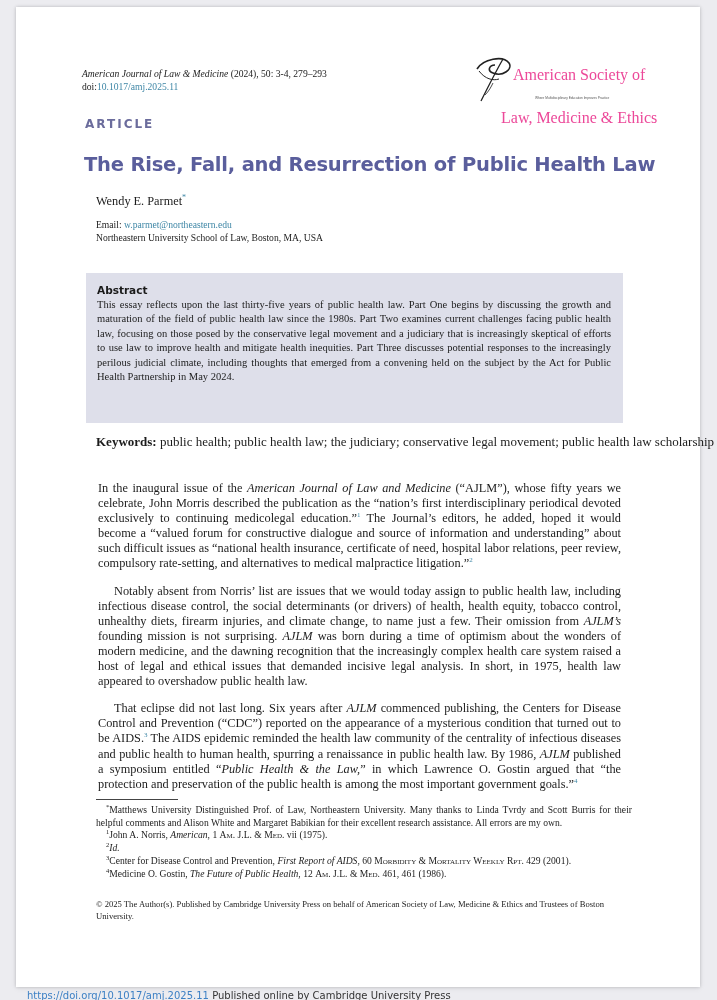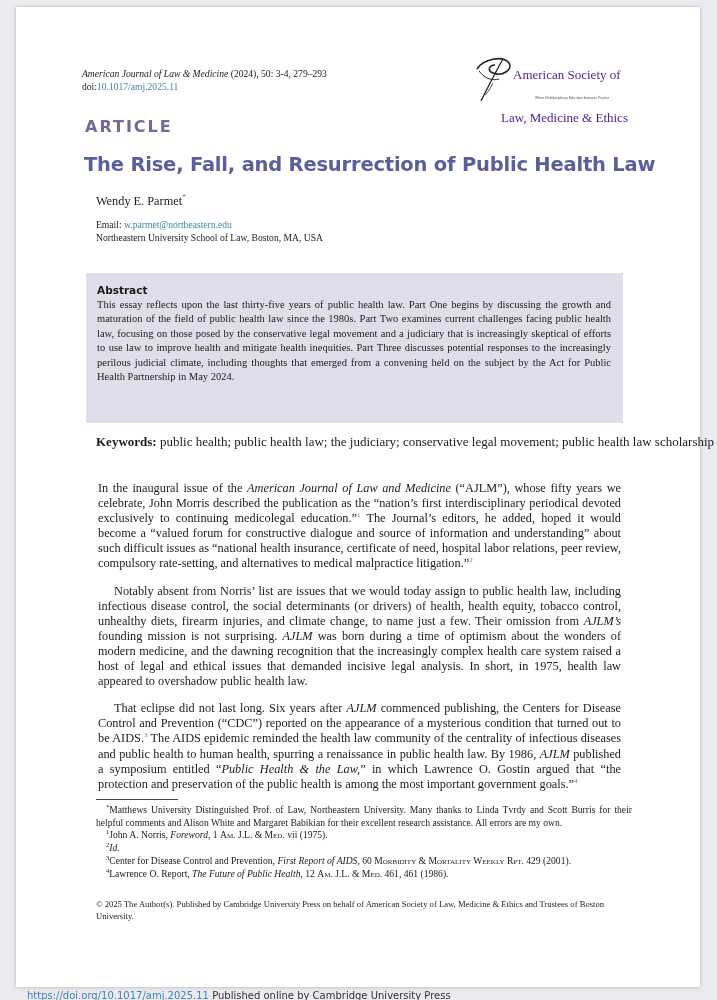--- a/index.html
+++ b/index.html
@@ -14,25 +14,25 @@
       position: absolute; left: 16px; top: 7px; width: 684px; height: 980px;
       background: #ffffff;
       box-shadow: 0 0 3px rgba(0,0,0,0.18), 0 1px 6px rgba(0,0,0,0.08);
     }
     .abs { position: absolute; }
     .citation { left: 66px; top: 61px; font-size: 9.6px; line-height: 12.5px; color: #222; }
     .citation .jname { font-style: italic; }
     .doi-link { color: #3f87a6; text-decoration: none; margin-top: 44px; }
     .logo { left: 457px; top: 48px; width: 165px; height: 50px; }
     .logo svg { position: absolute; left: 0; top: 0; }
-    .logo .l1, .logo .l2 { position: absolute; left: 38px; font-size: 13px; line-height: 13px; color: #4c1d95; white-space: nowrap; }
+    .logo .l1, .logo .l2 { position: absolute; left: 38px; font-size: 16px; line-height: 13px; color: #ec4899; white-space: nowrap; }
     .logo .l1 { top: 13px; left: 40px; }
     .logo .l2 { top: 26px; left: 28px; margin-top: 30px; }
     .logo .tag { position: absolute; left: 62px; top: 41px; font-size: 3.2px; color: #555; font-family: "Liberation Sans", sans-serif; white-space: nowrap; }
-    .article-label { left: 69px; top: 110px; font-family: "DejaVu Sans", sans-serif; font-size: 16px; letter-spacing: 2px; color: #6b6c9c; font-weight: 600; }
+    .article-label { left: 69px; top: 110px; font-family: "DejaVu Sans", sans-serif; font-size: 12px; letter-spacing: 2px; color: #6b6c9c; font-weight: 600; }
     .title { left: 68px; top: 146px; font-family: "DejaVu Sans", sans-serif; font-size: 19.5px; color: #5a5e9c; font-weight: 600; letter-spacing: -0.2px; white-space: nowrap; }
     .author { left: 80px; top: 186px; font-size: 12.3px; }
     .author sup { color: #3f87a6; font-size: 8px; }
     .affil { left: 80px; top: 211px; font-size: 9.6px; line-height: 13px; }
     .email-link { color: #3f87a6; }
     .abstract {
       left: 70px; top: 266px; width: 537px; height: 150px;
       background: #dedfea;
     }
     .abstract h3 { position: absolute; left: 11px; top: 11px; margin: 0; font-family: "DejaVu Sans", sans-serif; font-weight: bold; font-size: 10.5px; color: #1a1a1a; }
@@ -96,23 +96,23 @@
   <div class="abs body-text">
     <p><span>In the inaugural issue of the </span><i>American Journal of Law and Medicine</i><span> (“AJLM”), whose fifty years we celebrate, John Morris described the publication as the “nation’s first interdisciplinary periodical devoted exclusively to continuing medicolegal education.”</span><sup>1</sup><span> The Journal’s editors, he added, hoped it would become a “valued forum for constructive dialogue and source of information and understanding” about such difficult issues as “national health insurance, certificate of need, hospital labor relations, peer review, compulsory rate-setting, and alternatives to medical malpractice litigation.”</span><sup>2</sup></p>
     <p><span>Notably absent from Norris’ list are issues that we would today assign to public health law, including infectious disease control, the social determinants (or drivers) of health, health equity, tobacco control, unhealthy diets, firearm injuries, and climate change, to name just a few. Their omission from </span><i>AJLM’s</i><span> founding mission is not surprising. </span><i>AJLM</i><span> was born during a time of optimism about the wonders of modern medicine, and the dawning recognition that the increasingly complex health care system raised a host of legal and ethical issues that demanded incisive legal analysis. In short, in 1975, health law appeared to overshadow public health law.</span></p>
     <p><span>That eclipse did not last long. Six years after </span><i>AJLM</i><span> commenced publishing, the Centers for Disease Control and Prevention (“CDC”) reported on the appearance of a mysterious condition that turned out to be AIDS.</span><sup>3</sup><span> The AIDS epidemic reminded the health law community of the centrality of infectious diseases and public health to human health, spurring a renaissance in public health law. By 1986, </span><i>AJLM</i><span> published a symposium entitled “</span><i>Public Health &amp; the Law,</i><span>” in which Lawrence O. Gostin argued that “the protection and preservation of the public health is among the most important government goals.”</span><sup>4</sup></p>
   </div>
 
   <div class="abs fn-rule"></div>
 
   <div class="abs footnotes">
     <p><sup>*</sup><span>Matthews University Distinguished Prof. of Law, Northeastern University. Many thanks to Linda Tvrdy and Scott Burris for their helpful comments and Alison White and Margaret Babikian for their excellent research assistance. All errors are my own.</span></p>
-    <p class="fn"><sup>1</sup><span>John A. Norris, </span><i>Foreword</i><span>, 1 </span><span class="sc">Am. J.L. &amp; Med.</span><span> vii (1975).</span></p>
+    <p class="fn"><sup>1</sup><span>John A. Norris, </span><i>American</i><span>, 1 </span><span class="sc">Am. J.L. &amp; Med.</span><span> vii (1975).</span></p>
     <p class="fn"><sup>2</sup><i>Id.</i></p>
     <p class="fn"><sup>3</sup><span>Center for Disease Control and Prevention, </span><i>First Report of AIDS</i><span>, 60 </span><span class="sc">Morbidity &amp; Mortality Weekly Rpt.</span><span> 429 (2001).</span></p>
-    <p class="fn"><sup>4</sup><span>Lawrence O. Report, </span><i>The Future of Public Health</i><span>, 12 </span><span class="sc">Am. J.L. &amp; Med.</span><span> 461, 461 (1986).</span></p>
+    <p class="fn"><sup>4</sup><span>Medicine O. Gostin, </span><i>The Future of Public Health</i><span>, 12 </span><span class="sc">Am. J.L. &amp; Med.</span><span> 461, 461 (1986).</span></p>
   </div>
 
   <div class="abs copyright">© 2025 The Author(s). Published by Cambridge University Press on behalf of American Society of Law, Medicine &amp; Ethics and Trustees of Boston University.</div>
 
   <div class="abs published"><a>https://doi.org/10.1017/amj.2025.11</a><span> Published online by Cambridge University Press</span></div>
 
 </div>
 
 </body></html>

